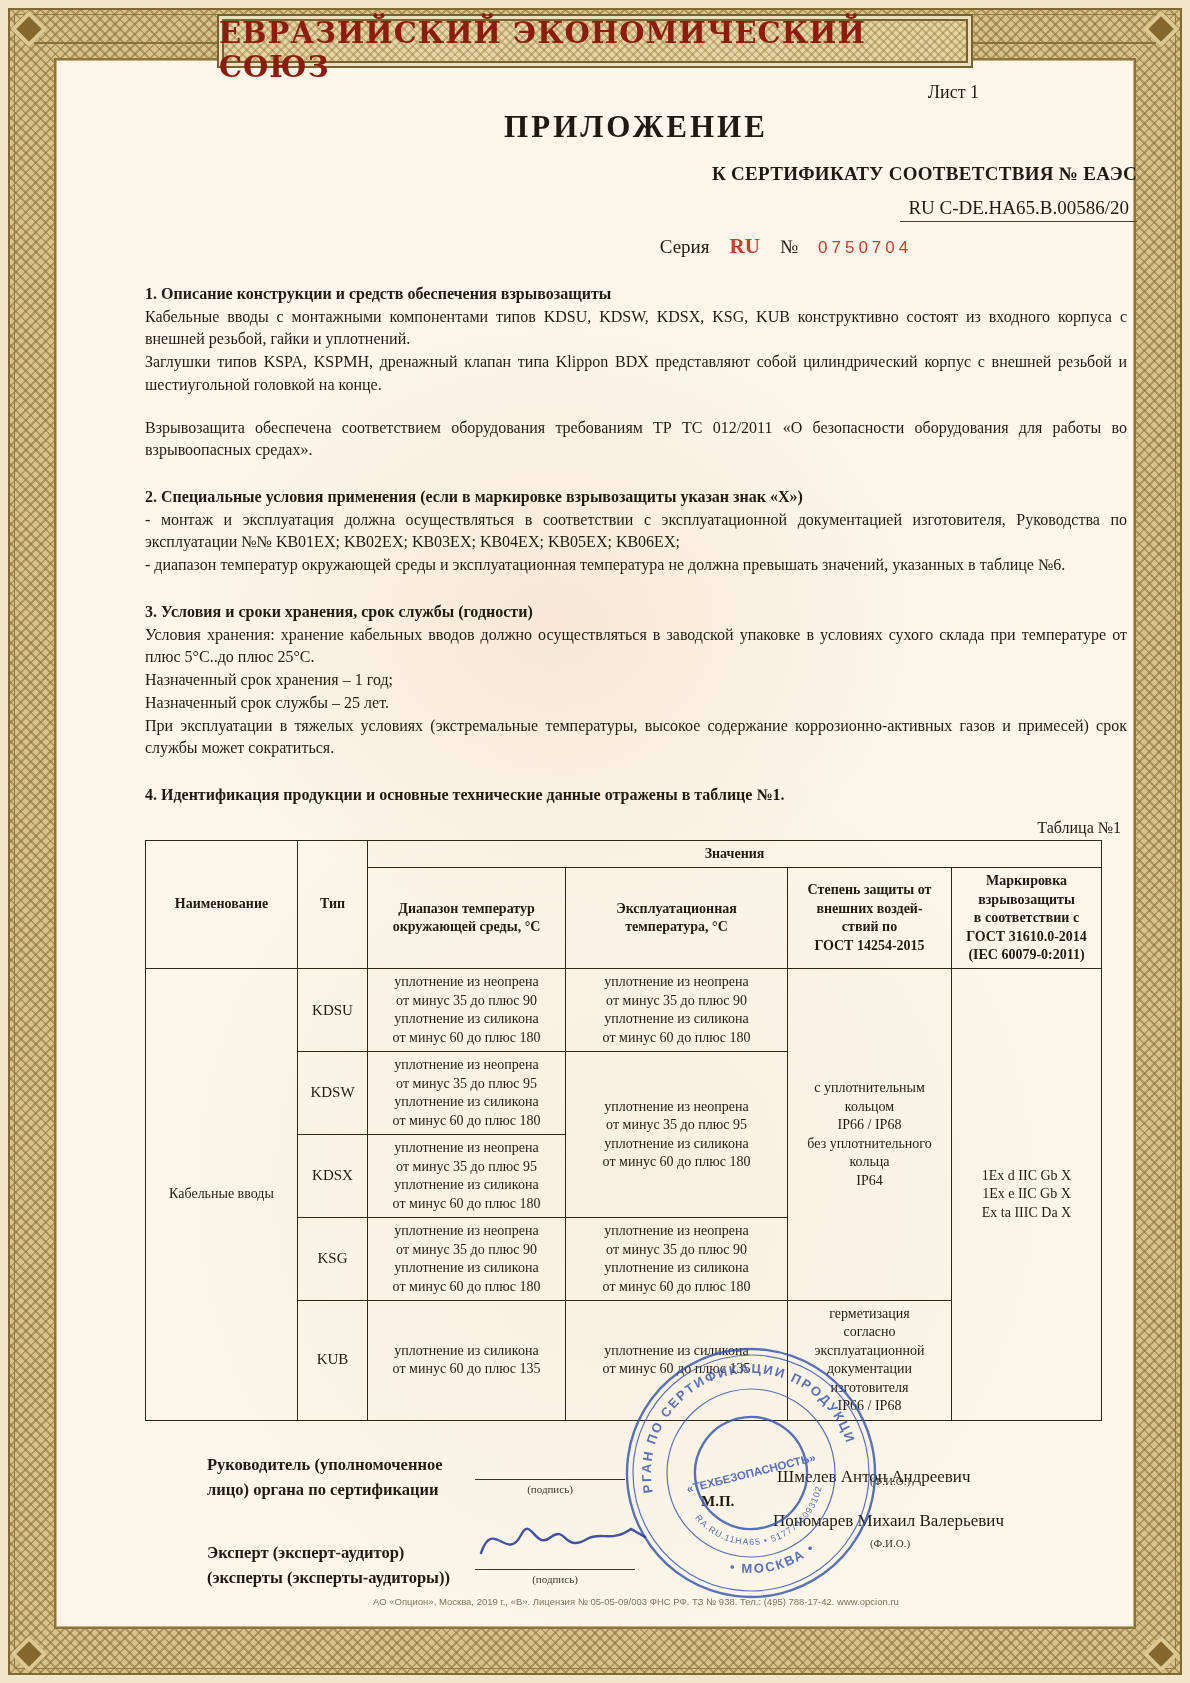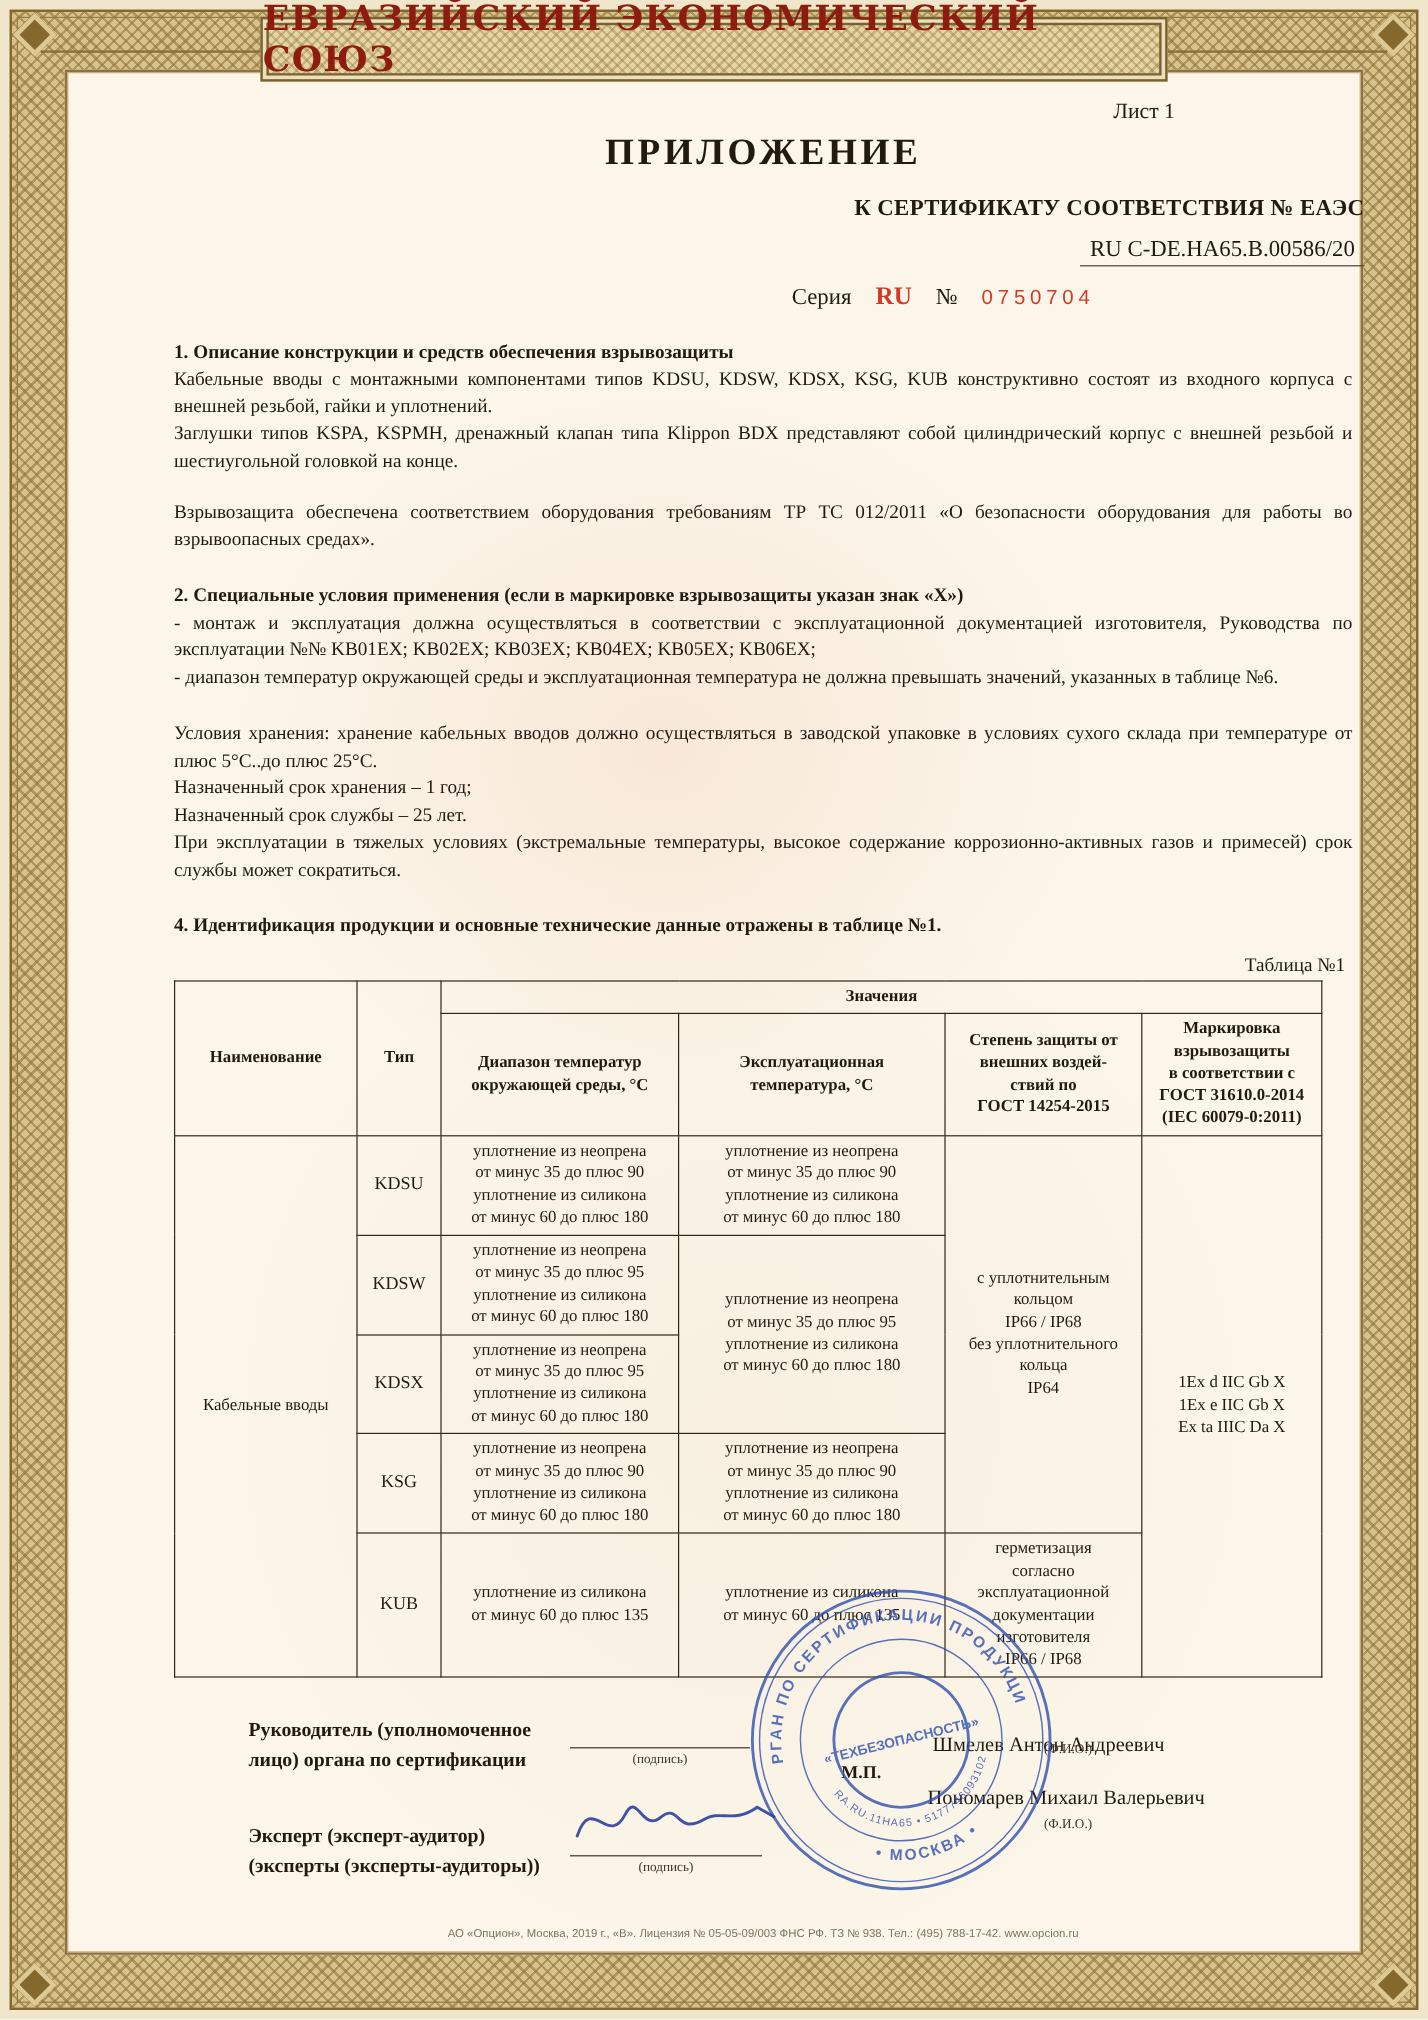--- a/index.html
+++ b/index.html
@@ -24,21 +24,21 @@
   .corner.bl { bottom:16px; left:16px; } .corner.br { bottom:16px; right:16px; }
 
   .banner-rule { position:absolute; top:42px; left:34px; right:34px; border-top:2px solid #8a6f3a; z-index:2; }
 
   .banner { position:absolute; top:14px; left:50%; transform:translateX(-50%); width:756px; height:54px; z-index:3;
     background-color:#e6d5a4;
     background-image:
       repeating-linear-gradient(45deg, rgba(140,113,58,.35) 0 2px, transparent 2px 6px),
       repeating-linear-gradient(-45deg, rgba(140,113,58,.35) 0 2px, transparent 2px 6px);
     border:2px solid #7a6130; box-shadow: inset 0 0 0 3px #ecdfbd, inset 0 0 0 5px #7a6130;
-    display:flex; align-items:flex-end; justify-content:center; }
+    display:flex; align-items:flex-start; justify-content:center; }
   .banner-text { font-family:"DejaVu Serif", serif; font-weight:bold; font-size:29px; letter-spacing:1px; color:#8e1c0e; }
 
   
   .inner { position:absolute; left:54px; right:54px; top:58px; bottom:54px;
     background:#fbf6e9; border:2px solid #8d7340; box-shadow: 0 0 0 1px #c8b077 inset;
     background-image:
       radial-gradient(ellipse 520px 430px at 46% 36%, rgba(233,148,118,.15), rgba(233,148,118,0) 70%),
       radial-gradient(ellipse 620px 650px at 52% 72%, rgba(214,160,120,.08), transparent 72%);
   }
   .content { position:relative; width:100%; height:100%; padding:22px 48px 0; overflow:hidden;margin-left:41px; }
@@ -82,21 +82,21 @@
     transform:rotate(-14deg); opacity:.8; z-index:1; }
   .stamp-wrap svg { width:100%; height:100%; }
   .ring { fill:none; stroke:#3050b0; stroke-width:2.4; }
   .ring.thin { stroke-width:1.2; }
   .st-txt { fill:#3050b0; font-family:"Liberation Sans", sans-serif; font-size:13px; font-weight:bold; letter-spacing:2px; }
   .st-txt.small { font-size:9px; font-weight:normal; letter-spacing:1px; }
   .st-center { fill:#3050b0; font-family:"Liberation Sans", sans-serif; font-size:11.5px; font-weight:bold; }
 
   .scribble { position:absolute; left:318px; top:60px; z-index:2; }
 
-  .imprint { position:absolute; left:60px; right:60px; bottom:10px; text-align:center;
+  .imprint { position:absolute; left:60px; right:60px; bottom:20px; text-align:center;
     font-size:9.5px; color:#7d745f; font-family:"Liberation Sans", sans-serif; }
 </style>
 </head>
 <body>
 
 <div class="page">
 
   <div class="frame"></div>
   <div class="corner tl"></div>
   <div class="corner tr"></div>
@@ -134,20 +134,21 @@
         <p class="gap">Взрывозащита обеспечена соответствием оборудования требованиям ТР ТС 012/2011 «О безопасности оборудования для работы во взрывоопасных средах».</p>
       </section>
 
       <section class="sec">
         <div class="sec-head">2.  Специальные условия применения (если в маркировке взрывозащиты указан знак «Х»)</div>
         <p>- монтаж и эксплуатация должна осуществляться в соответствии с эксплуатационной документацией изготовителя, Руководства по эксплуатации №№ KB01EX; KB02EX; KB03EX; KB04EX; KB05EX; KB06EX;</p>
         <p>- диапазон температур окружающей среды и эксплуатационная температура не должна превышать значений, указанных в таблице №6.</p>
       </section>
 
       <section class="sec">
+        <div class="sec-head">3.  Условия и сроки хранения, срок службы (годности)</div>
         <p>Условия хранения: хранение кабельных вводов должно осуществляться в заводской упаковке в условиях сухого склада при температуре от плюс 5°С..до плюс 25°С.</p>
         <p>Назначенный срок хранения – 1 год;</p>
         <p>Назначенный срок службы – 25 лет.</p>
         <p>При эксплуатации в тяжелых условиях (экстремальные температуры, высокое содержание коррозионно-активных газов и примесей) срок службы может сократиться.</p>
       </section>
 
       <section class="sec">
         <div class="sec-head">4.  Идентификация продукции и основные технические данные отражены в таблице №1.</div>
       </section>
 

